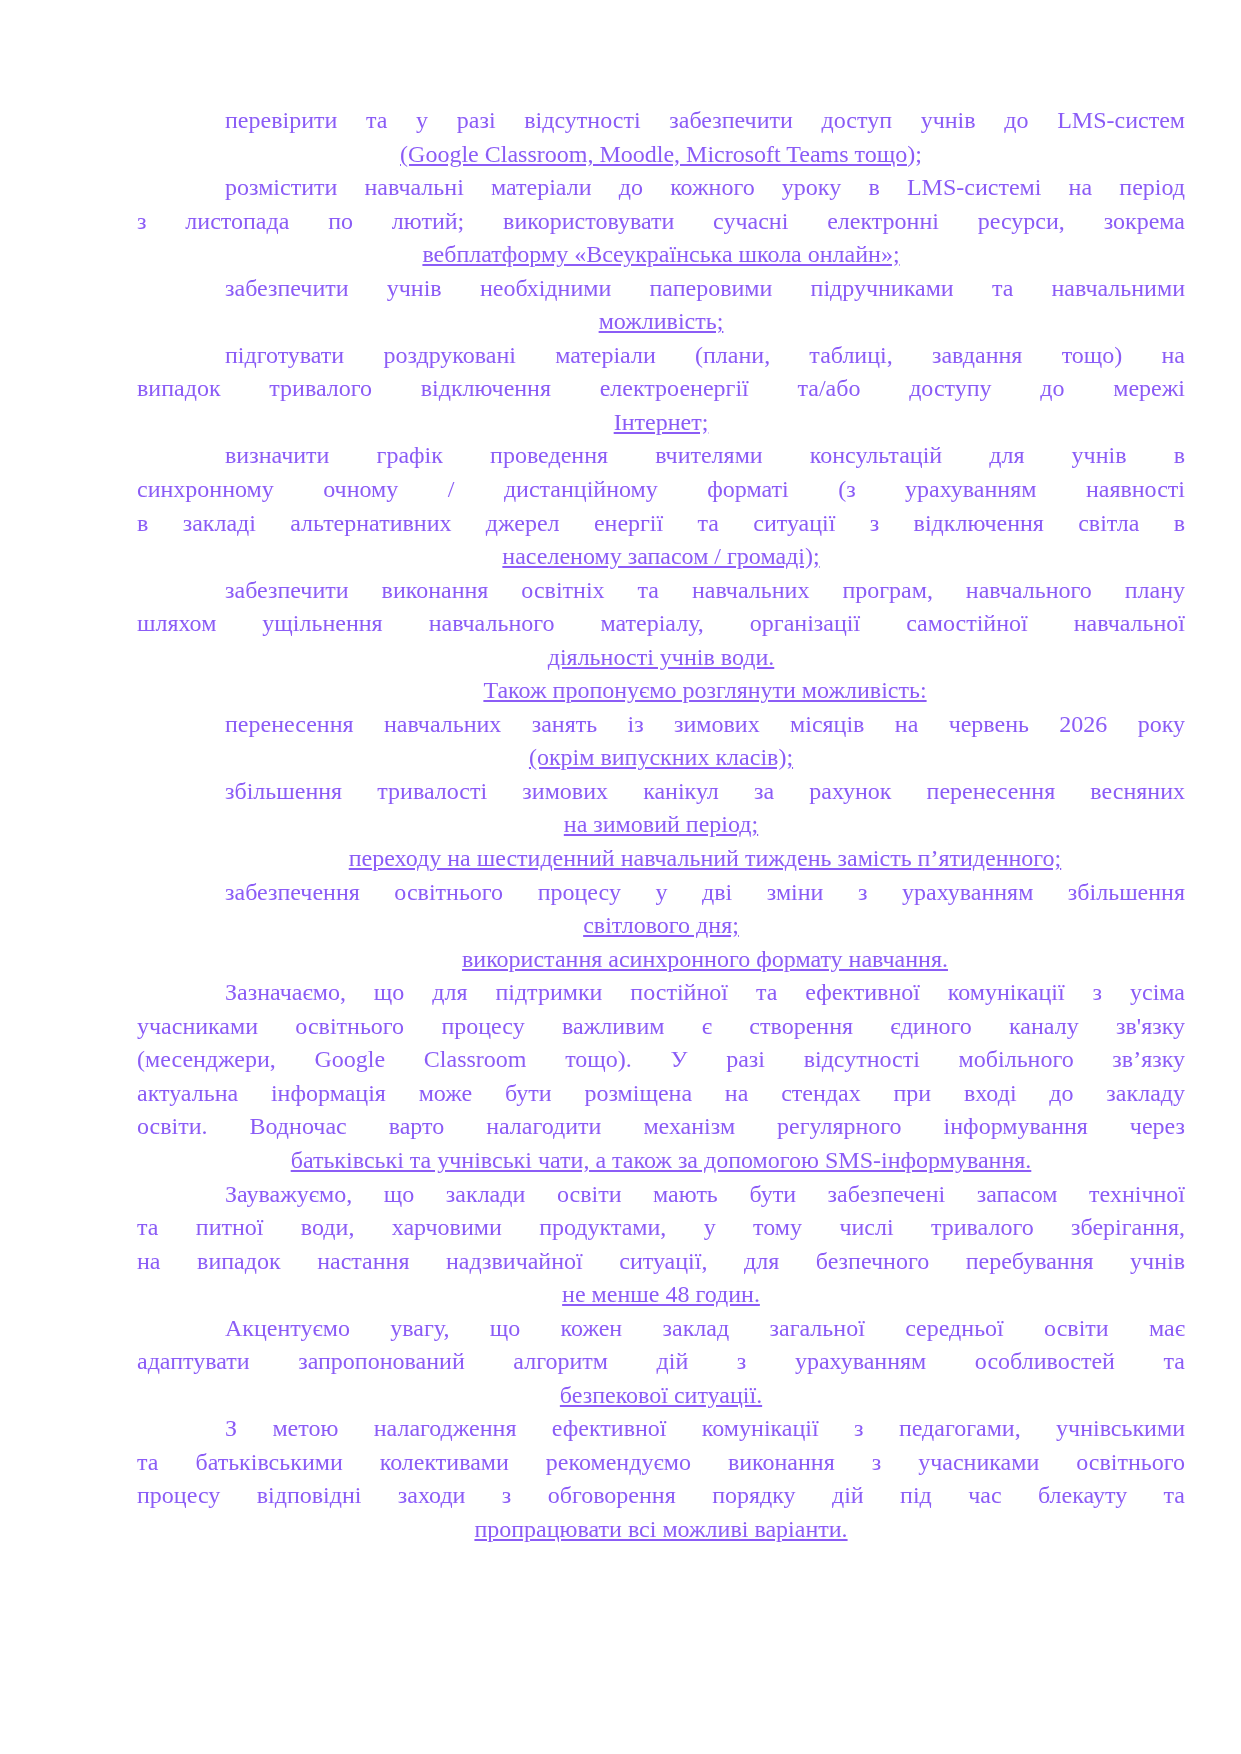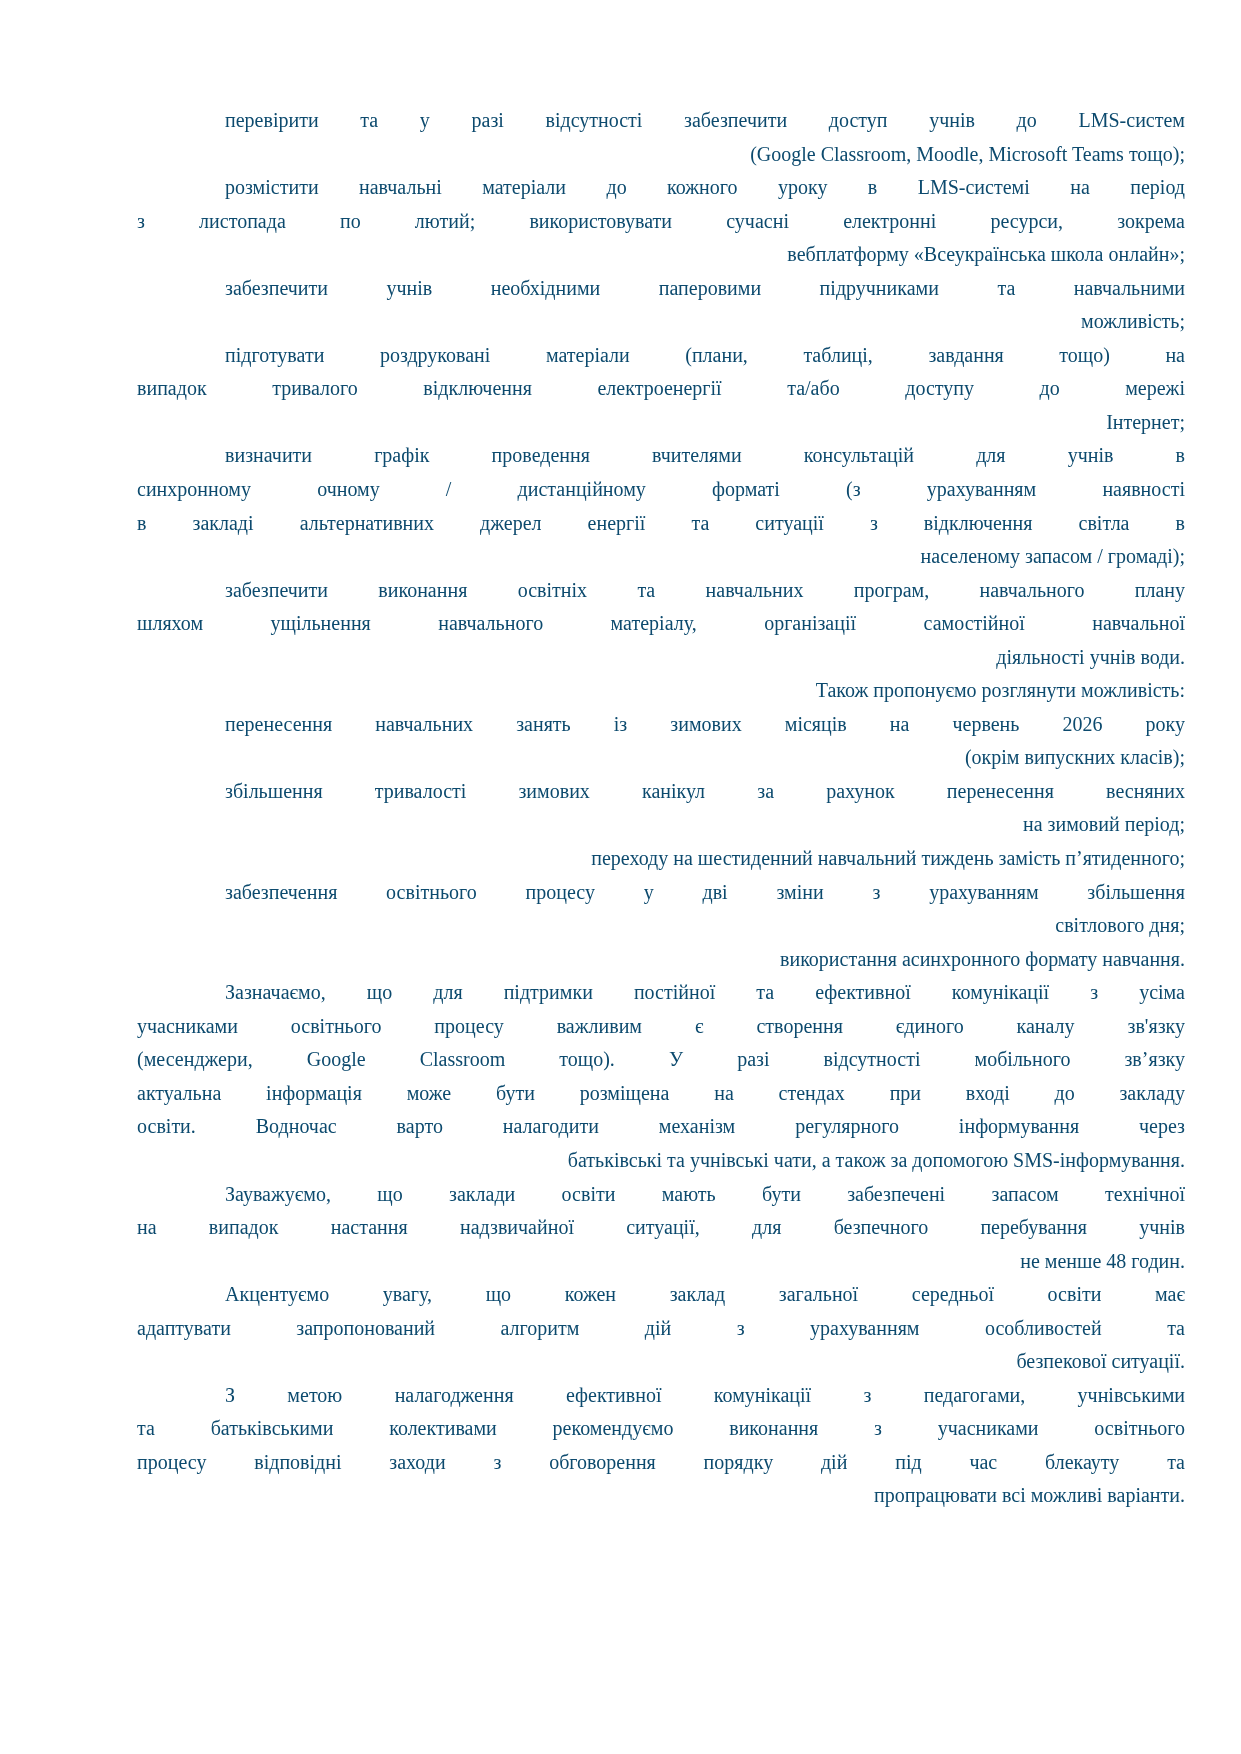--- a/index.html
+++ b/index.html
@@ -16,35 +16,36 @@
     font-family: "Liberation Serif", "DejaVu Serif", serif;
     color: #000000;
   }
   .text-block {
     position: absolute;
     left: 137px;
     top: 104px;
     width: 1048px;
   }
   .line {
-    font-size: 20px;
+    font-size: 24px;
     line-height: 33.55px;
     height: 33.55px;
     white-space: nowrap;
-    color: #0c4a6e;
+    color: #8b5cf6;
   }
   
   .line.justify {
     white-space: normal;
     text-align: justify;
     text-align-last: justify;
   }
   
   .line.plast {
-    text-align: right;
+    text-align: center;
+    text-decoration: underline;
   }
   .line.indent {
     text-indent: 88px;
   }
 </style>
 </head>
 <body>
 
 <div class="page">
   <div class="text-block" id="doc-body">
@@ -74,20 +75,21 @@
       <div class="line justify indent">забезпечення освітнього процесу у дві зміни з урахуванням збільшення</div>
       <div class="line plast">світлового дня;</div>
       <div class="line plast indent">використання асинхронного формату навчання.</div>
       <div class="line justify indent">Зазначаємо, що для підтримки постійної та ефективної комунікації з усіма</div>
       <div class="line justify">учасниками освітнього процесу важливим є створення єдиного каналу зв'язку</div>
       <div class="line justify">(месенджери, Google Classroom тощо). У разі відсутності мобільного зв’язку</div>
       <div class="line justify">актуальна інформація може бути розміщена на стендах при вході до закладу</div>
       <div class="line justify">освіти. Водночас варто налагодити механізм регулярного інформування через</div>
       <div class="line plast">батьківські та учнівські чати, а також за допомогою SMS-інформування.</div>
       <div class="line justify indent">Зауважуємо, що заклади освіти мають бути забезпечені запасом технічної</div>
+      <div class="line justify">та питної води, харчовими продуктами, у тому числі тривалого зберігання,</div>
       <div class="line justify">на випадок настання надзвичайної ситуації, для безпечного перебування учнів</div>
       <div class="line plast">не менше 48 годин.</div>
       <div class="line justify indent">Акцентуємо увагу, що кожен заклад загальної середньої освіти має</div>
       <div class="line justify">адаптувати запропонований алгоритм дій з урахуванням особливостей та</div>
       <div class="line plast">безпекової ситуації.</div>
       <div class="line justify indent">З метою налагодження ефективної комунікації з педагогами, учнівськими</div>
       <div class="line justify">та батьківськими колективами рекомендуємо виконання з учасниками освітнього</div>
       <div class="line justify">процесу відповідні заходи з обговорення порядку дій під час блекауту та</div>
       <div class="line plast">пропрацювати всі можливі варіанти.</div>
     </div>

